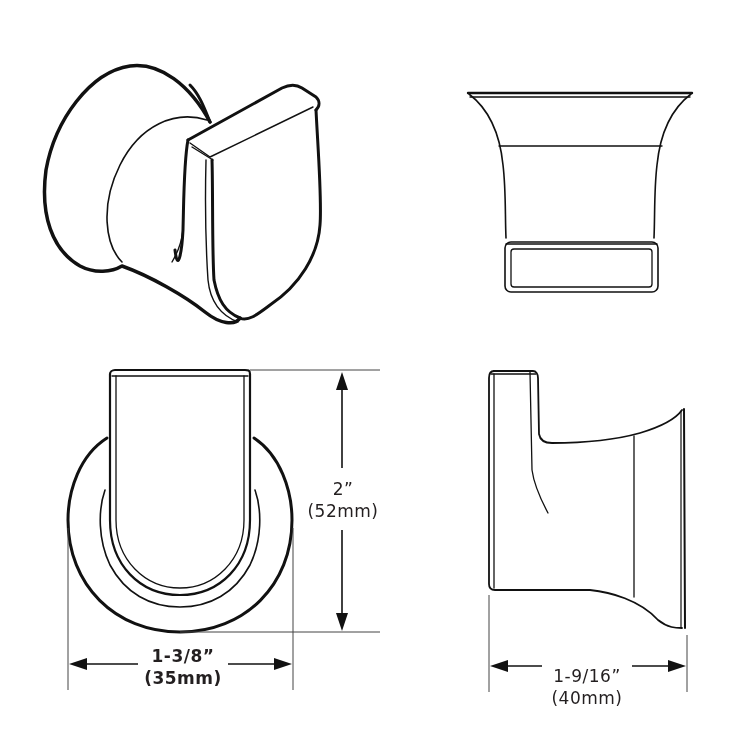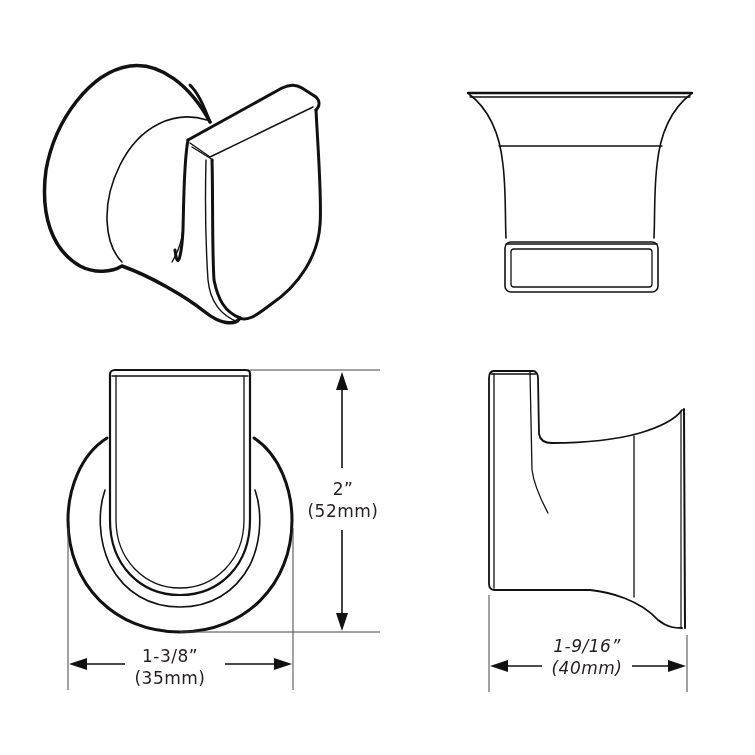--- a/index.html
+++ b/index.html
@@ -97,21 +97,21 @@
     <polygon points="490,666 508,660 508,672" stroke="none"></polygon>
     <polygon points="686,666 668,660 668,672" stroke="none"></polygon>
   </g>
 </svg>
 
 <div class="dim-label" style="left:303px; top:478px; width:80px;">
   <div>2”</div>
   <div>(52mm)</div>
 </div>
 
-<div class="dim-label" style="left:125px; top:645px; width:90px;">
+<div class="dim-label" style="left:138px; top:645px; width:90px;font-weight:bold;">
   <div>1-3/8”</div>
   <div>(35mm)</div>
 </div>
 
-<div class="dim-label" style="left:542px; top:635px; width:90px;font-style:italic;">
+<div class="dim-label" style="left:542px; top:665px; width:90px;">
   <div>1-9/16”</div>
   <div>(40mm)</div>
 </div>
 
 </body></html>

